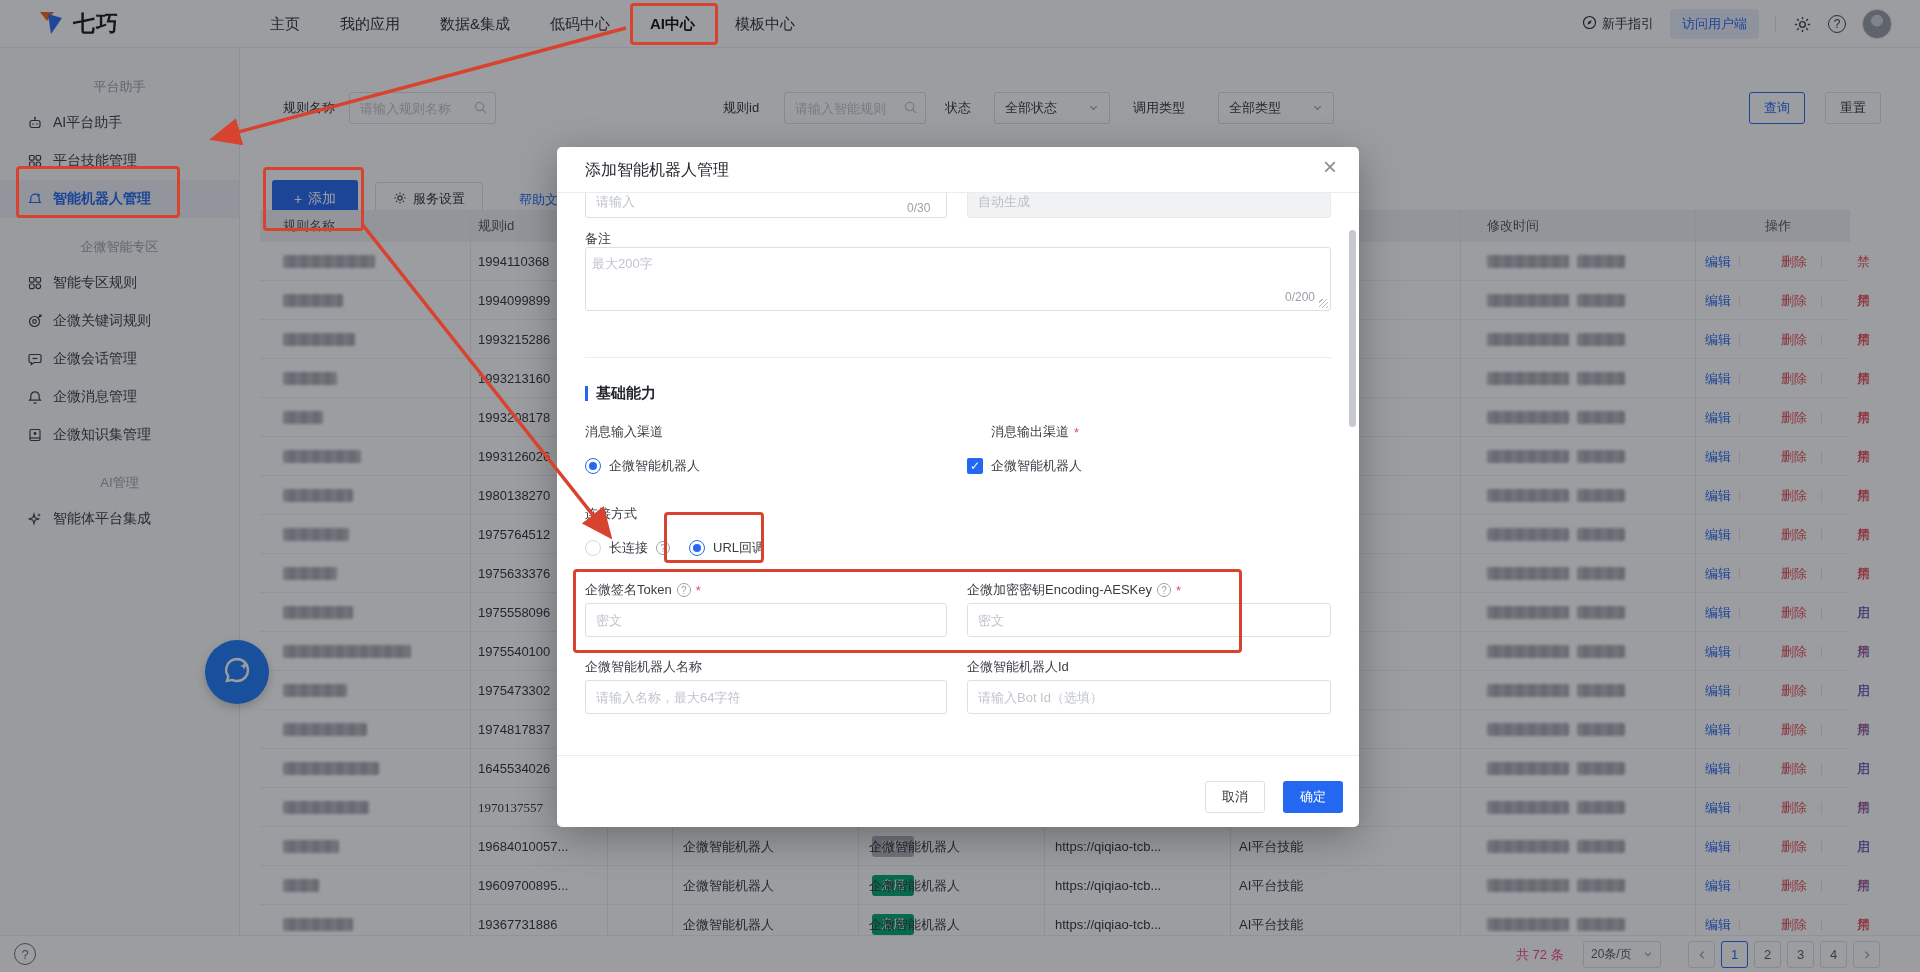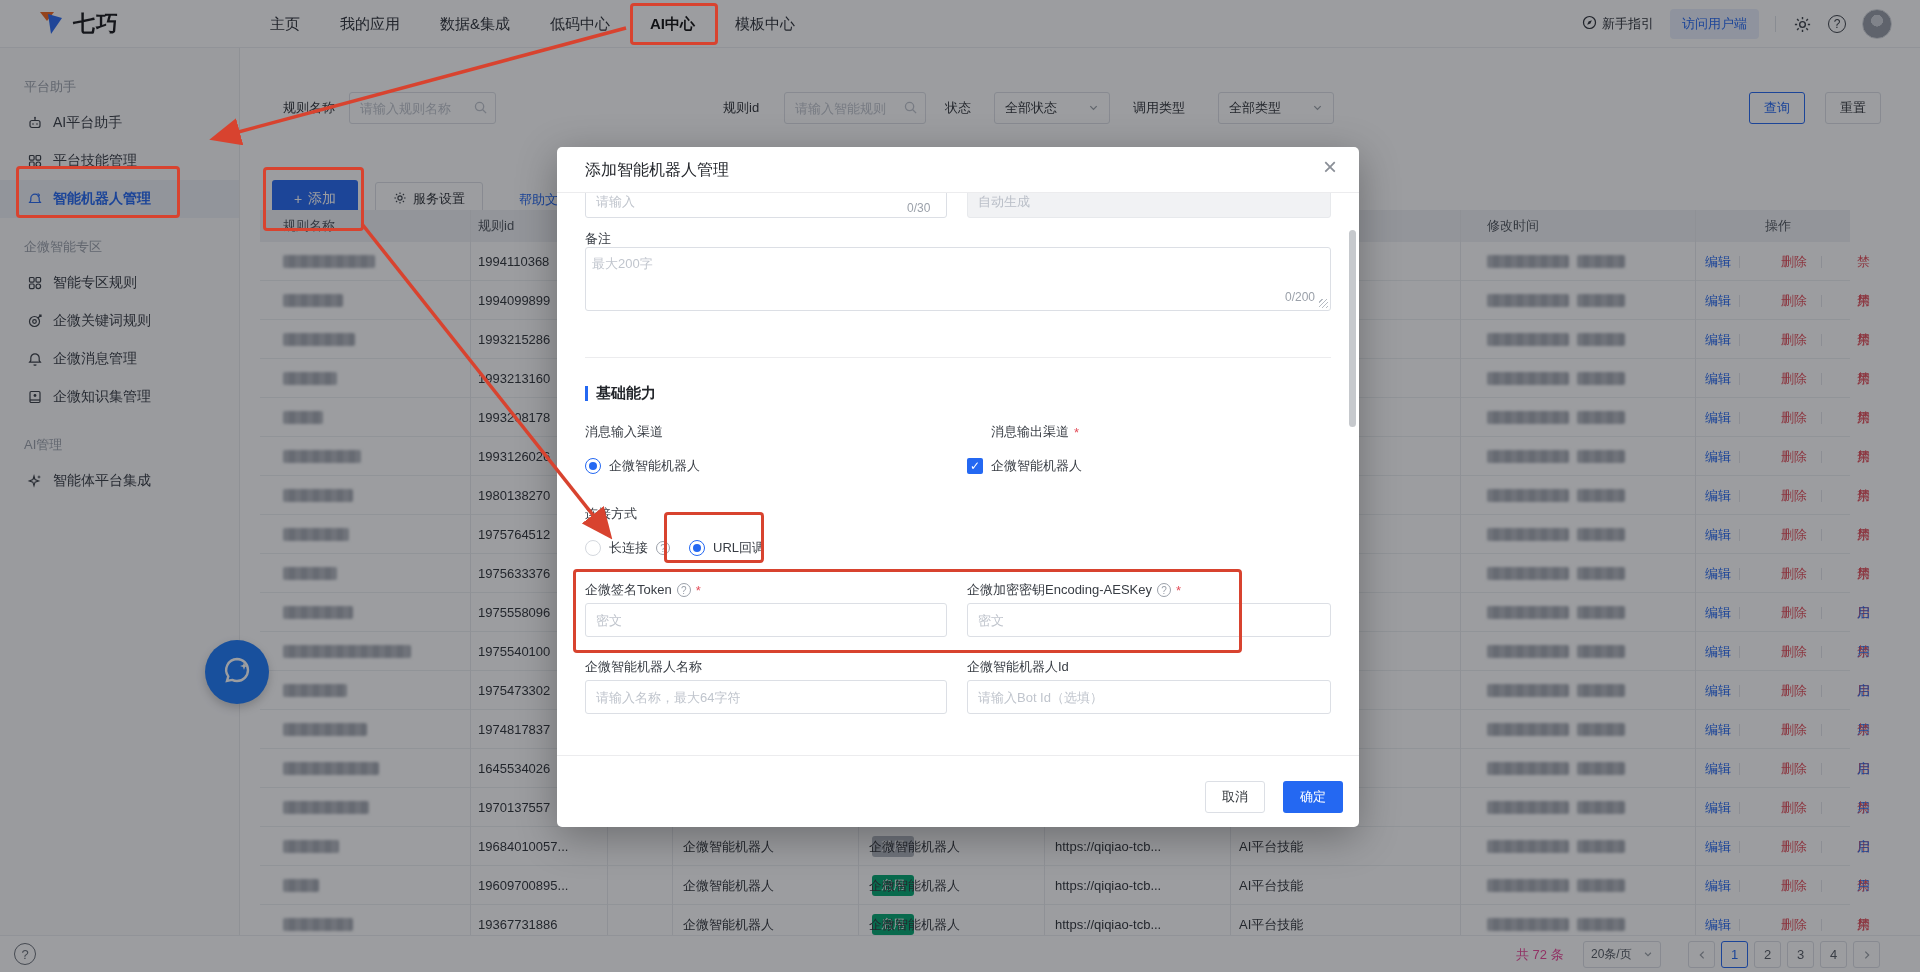--- a/index.html
+++ b/index.html
@@ -16,21 +16,21 @@
   .nav-item.active { font-weight:bold; color:#111; }
   .top-right { position:absolute; right:28px; top:0; height:48px; display:flex; align-items:center; gap:16px; }
   .guide { display:flex; align-items:center; gap:5px; font-size:13px; color:#2b2f36; }
   .visit-btn { background:#e8eefc; color:#2468f2; font-size:13px; padding:6px 12px; border-radius:4px; border:none; cursor:pointer; }
   .vdiv { width:1px; height:16px; background:#dfe2e7; }
   .tb-icon { width:20px; height:20px; display:flex; align-items:center; justify-content:center; color:#3b4047; }
   .help-circ { width:18px; height:18px; border:1.4px solid #3b4047; border-radius:50%; font-size:12px; color:#3b4047; display:flex; align-items:center; justify-content:center; }
   .avatar { width:30px; height:30px; border-radius:50%; background:radial-gradient(circle at 50% 38%, #cfd3d9 0 26%, #969ca6 27% 100%); border:1px solid #d7dade; }
 
   
-  .sidebar { position:absolute; left:0; top:48px; width:240px; height:924px; background:#fbfbfc; border-right:1px solid #e9eaec; z-index:1; padding-top:20px; }
+  .sidebar { position:absolute; left:0; top:48px; width:240px; height:924px; background:#fbfbfc; border-right:1px solid #e9eaec; z-index:1; padding-top:20px;text-align:center; }
   .sec-title { padding:10px 24px 8px; font-size:13px; color:#9ba1aa; }
   .side-item { height:38px; display:flex; align-items:center; gap:10px; padding-left:26px; font-size:14px; color:#383d44; cursor:pointer; }
   .side-item .sicon { width:17px; height:17px; display:flex; align-items:center; justify-content:center; }
   .side-item.active { color:#2468f2; background:#eef1f6; font-weight:bold; }
   .side-sec { margin-bottom:10px; }
 
   
   .flabel { position:absolute; font-size:13px; color:#2f3338; line-height:32px; white-space:nowrap; }
   .ipt-wrap { position:absolute; height:32px; }
   .ipt { width:100%; height:32px; border:1px solid #dcdfe5; border-radius:3px; font-size:13px; padding:0 28px 0 10px; color:#333; background:#fff; font-family:inherit; }
@@ -206,20 +206,29 @@
               <circle cx="7.5" cy="8.5" r="5"></circle>
               <circle cx="7.5" cy="8.5" r="1.8"></circle>
               <path d="M11 5l3-3M12 2h2v2"></path>
             </svg>
           </span>
           <span>企微关键词规则</span>
         </div>
         <div class="side-item">
           <span class="sicon">
             <svg width="16" height="16" viewBox="0 0 16 16" fill="none" stroke="currentColor" stroke-width="1.2">
+              <path d="M3.5 3.5h9a1.5 1.5 0 011.5 1.5v5a1.5 1.5 0 01-1.5 1.5H7l-2.8 2v-2H3.5A1.5 1.5 0 012 10V5a1.5 1.5 0 011.5-1.5z"></path>
+              <path d="M5.5 7.5h5"></path>
+            </svg>
+          </span>
+          <span>企微会话管理</span>
+        </div>
+        <div class="side-item">
+          <span class="sicon">
+            <svg width="16" height="16" viewBox="0 0 16 16" fill="none" stroke="currentColor" stroke-width="1.2">
               <path d="M8 2.8a4.2 4.2 0 014.2 4.2v2.6l1.2 1.6H2.6l1.2-1.6V7A4.2 4.2 0 018 2.8z"></path>
               <path d="M6.8 13.4a1.3 1.3 0 002.4 0"></path>
             </svg>
           </span>
           <span>企微消息管理</span>
         </div>
         <div class="side-item">
           <span class="sicon">
             <svg width="16" height="16" viewBox="0 0 16 16" fill="none" stroke="currentColor" stroke-width="1.2">
               <rect x="3" y="2.5" width="10" height="11" rx="1.2"></rect>
@@ -461,21 +470,21 @@
         <div class="blur-block" style="left: 1227px; width: 82px;"></div>
         <div class="blur-block" style="left: 1317px; width: 48px;"></div>
         <span class="op blue" style="left: 1445px;">编辑</span>
         <span class="opsep" style="left: 1479px;"></span>
         <span class="op red" style="left: 1521px;">删除</span>
         <span class="opsep" style="left: 1561px;"></span>
         <span class="op blue" style="left: 1597px;">启用</span>
       </div>
       <div class="trow" style="top: 546px;">
         <div class="blur-block" style="left: 23px; width: 86px;"></div>
-        <div class="cell" style="left: 218px;">1970137557</div>
+        <div class="cell" style="left: 218px; font-family: Liberation Serif, serif;">1970137557</div>
         <div class="blur-block" style="left: 1227px; width: 82px;"></div>
         <div class="blur-block" style="left: 1317px; width: 48px;"></div>
         <span class="op blue" style="left: 1445px;">编辑</span>
         <span class="opsep" style="left: 1479px;"></span>
         <span class="op red" style="left: 1521px;">删除</span>
         <span class="opsep" style="left: 1561px;"></span>
         <span class="op red" style="left: 1597px;">禁用</span>
       </div>
       <div class="trow" style="top: 585px;">
         <div class="blur-block" style="left: 23px; width: 56px;"></div>

